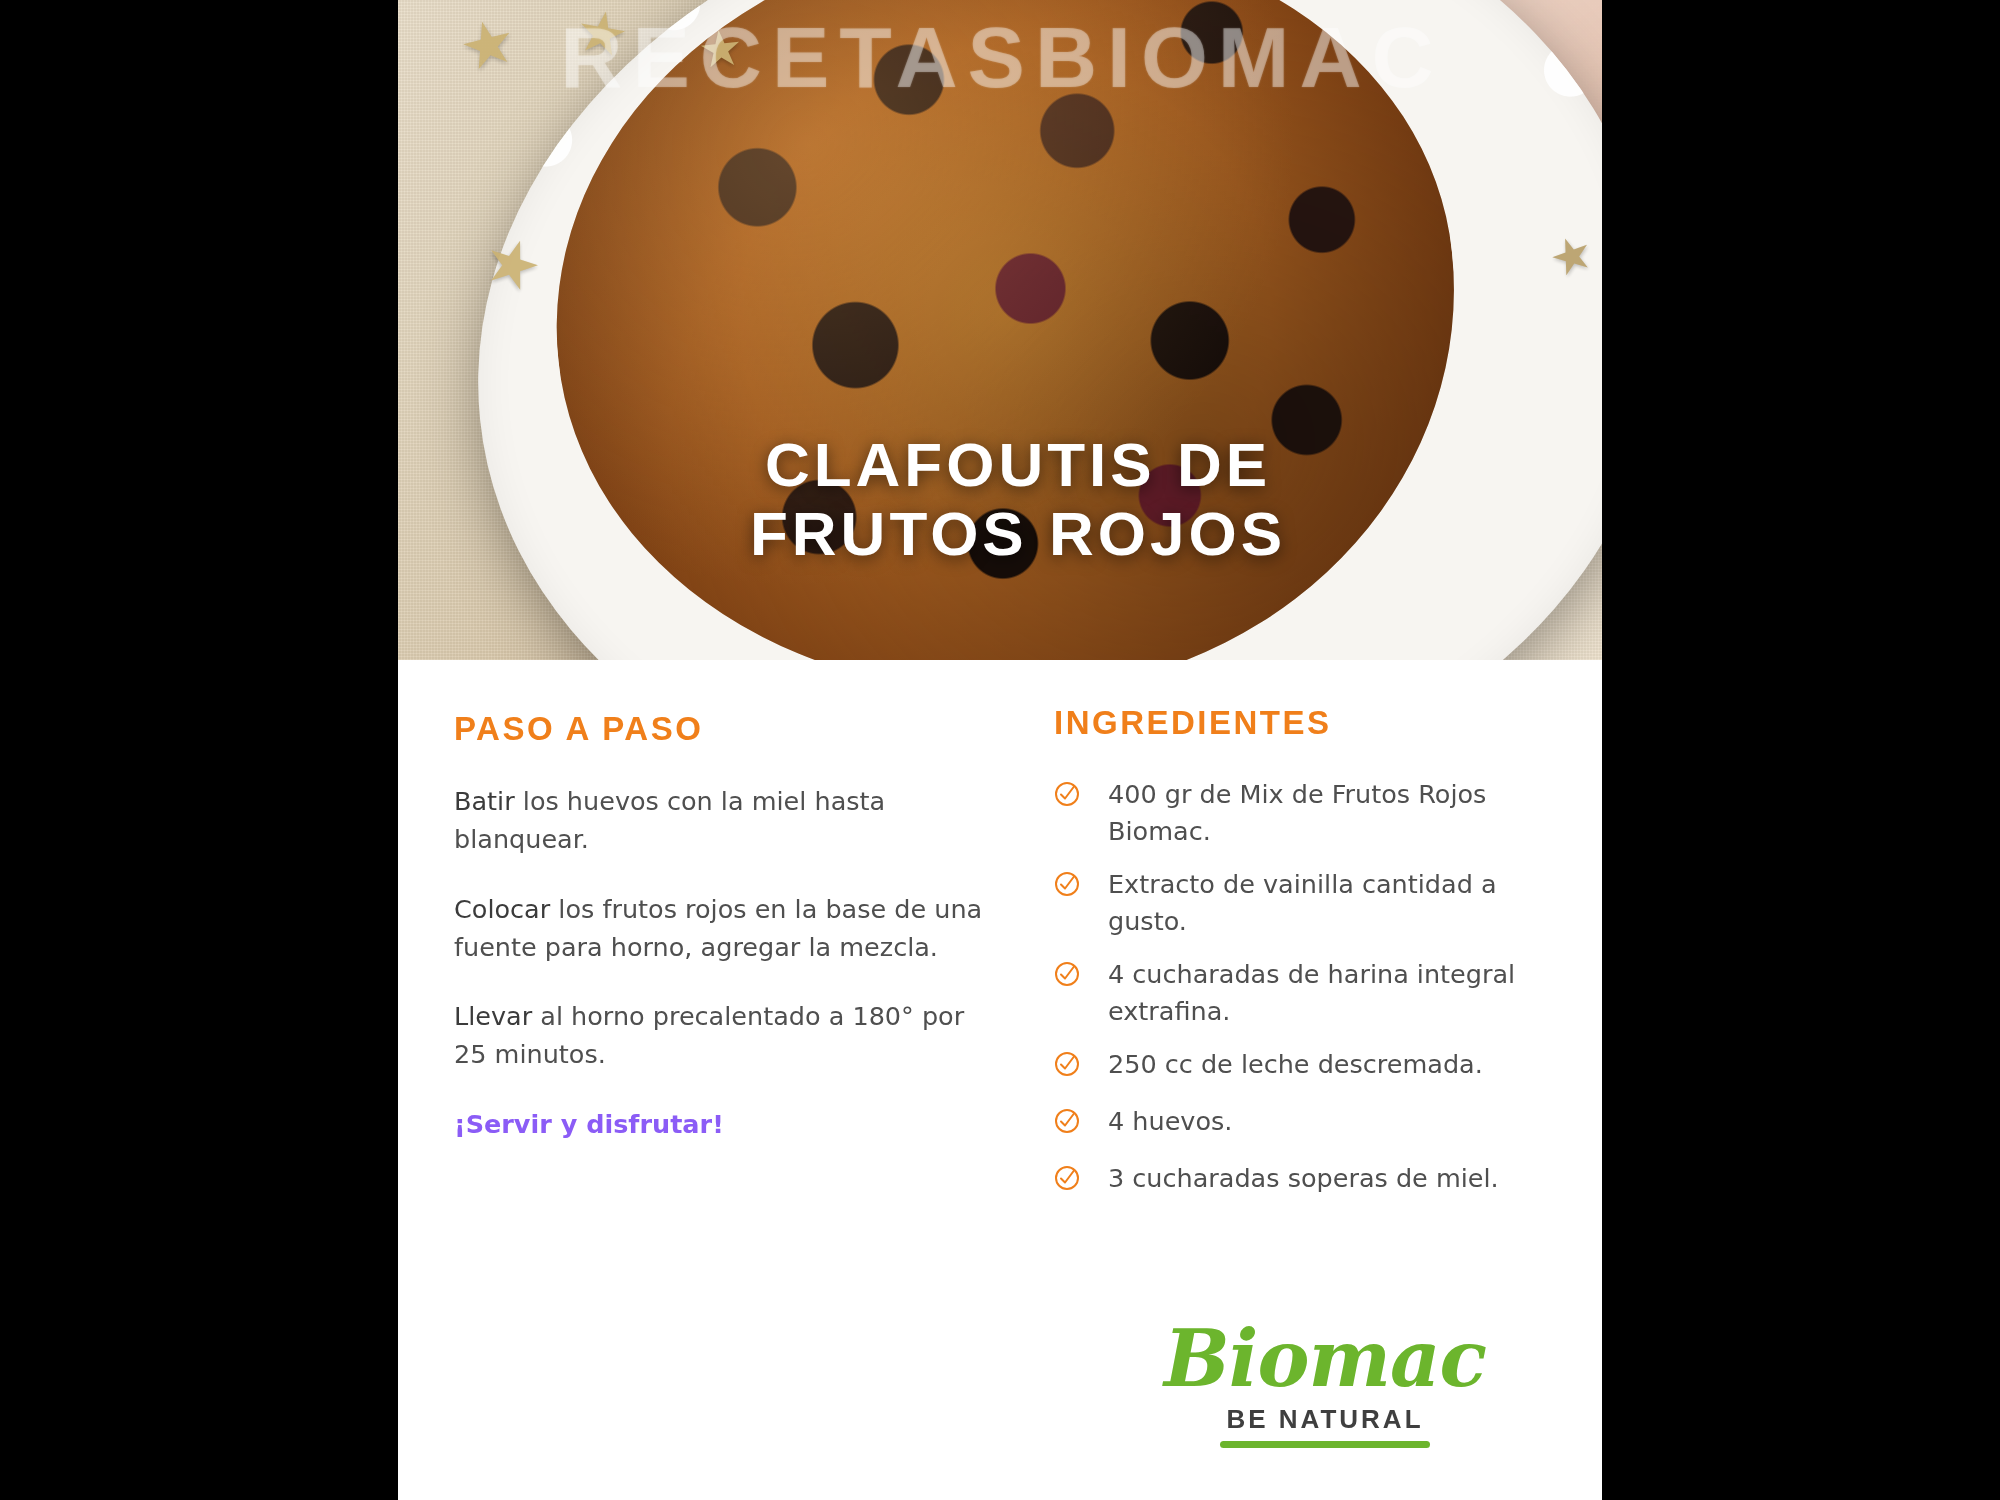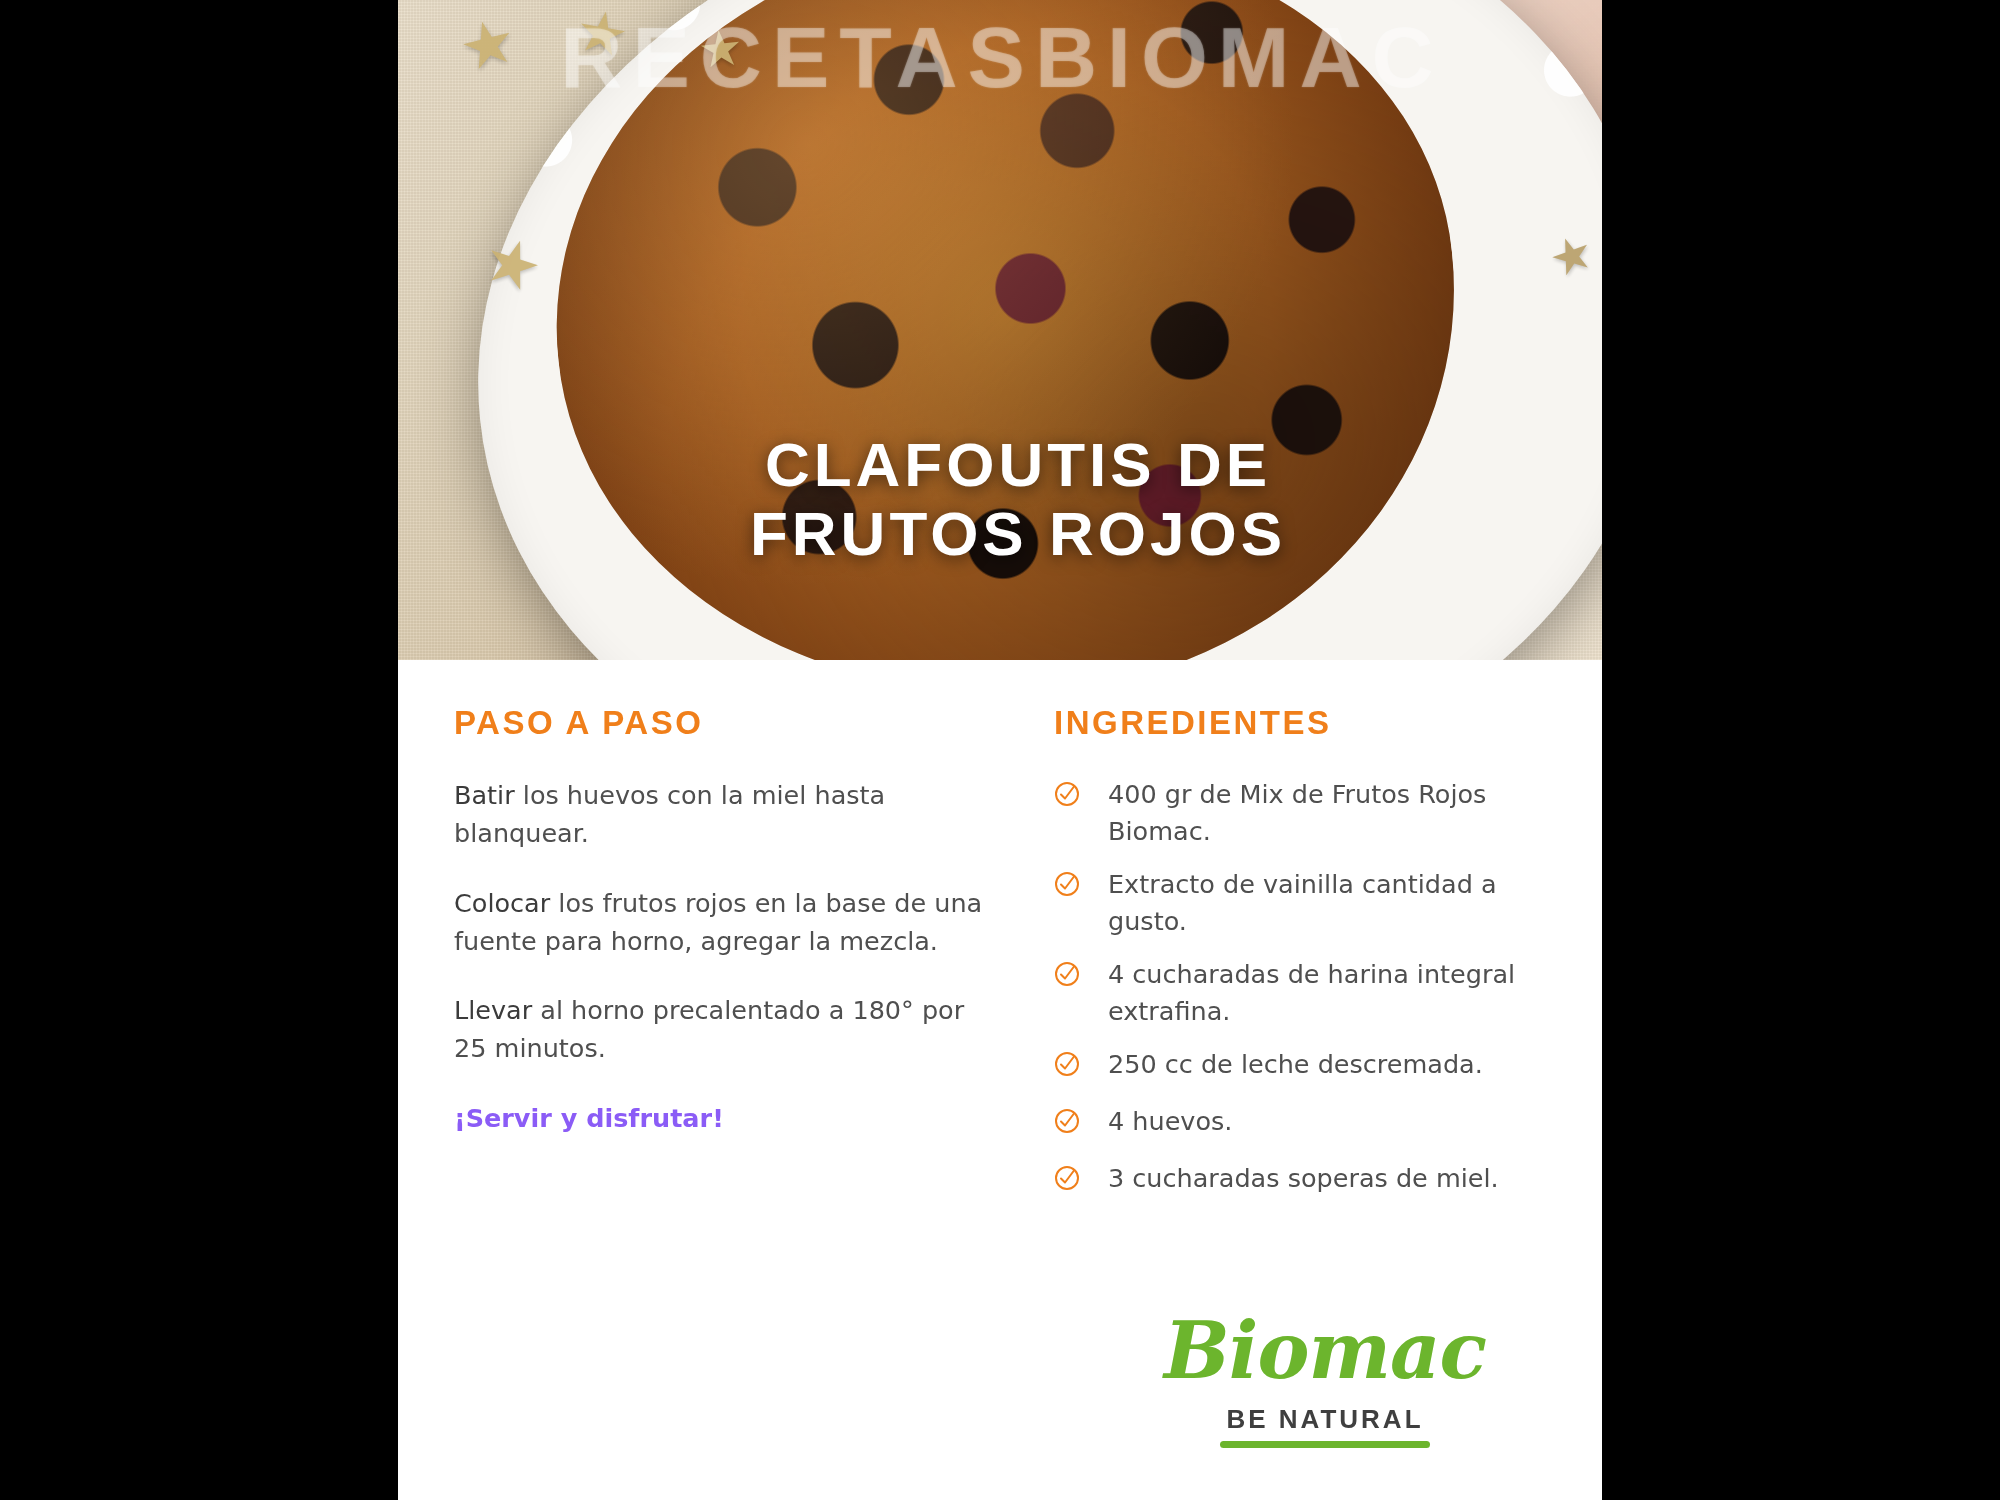--- a/index.html
+++ b/index.html
@@ -177,21 +177,21 @@
   
   .body {
     position: relative;
     padding: 44px 56px 0 56px;
     display: flex;
     gap: 40px;
     height: 840px;
     box-sizing: border-box;
   }
 
-  .col-steps { width: 560px; flex: 0 0 560px; }
+  .col-steps { width: 560px; flex: 0 0 560px; margin-top: 6px; }
   .col-ing   { flex: 1 1 auto; position: relative; }
 
   .section-title {
     color: #f07f1a;
     font-size: 33px;
     font-weight: 700;
     letter-spacing: 2.5px;
     margin: 0 0 34px 0;
   }
 
@@ -241,21 +241,21 @@
     font-size: 78px;
     color: #6cb52d;
     line-height: .95;
     letter-spacing: -1px;
   }
   .logo-sub {
     font-size: 26px;
     font-weight: 700;
     letter-spacing: 3px;
     color: #3f3f3f;
-    margin-top: 16px;
+    margin-top: 8px;
   }
   .logo-underline {
     margin: 6px auto 0 auto;
     width: 210px;
     height: 7px;
     border-radius: 6px;
     background: #6cb52d;
   }
 </style>
 </head>

